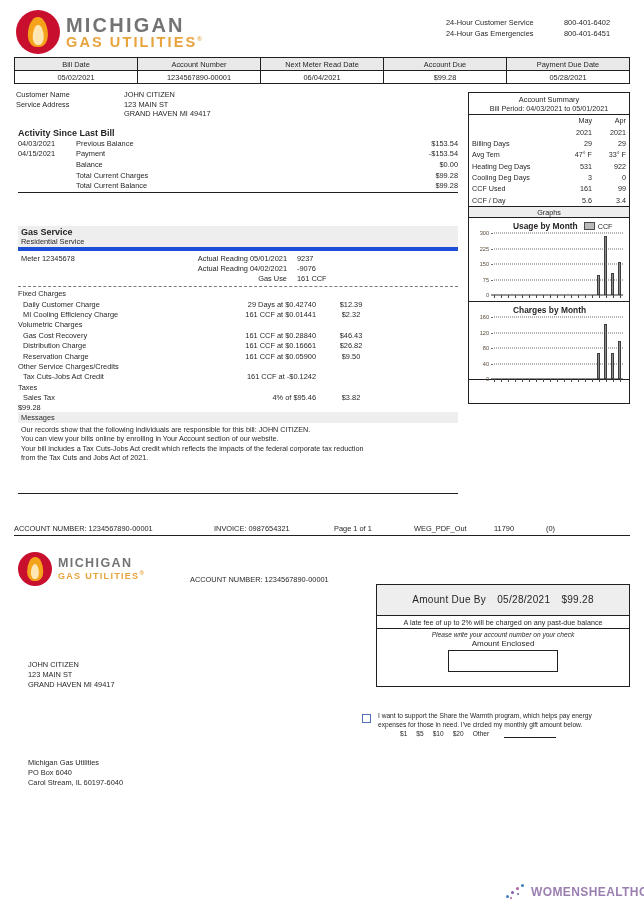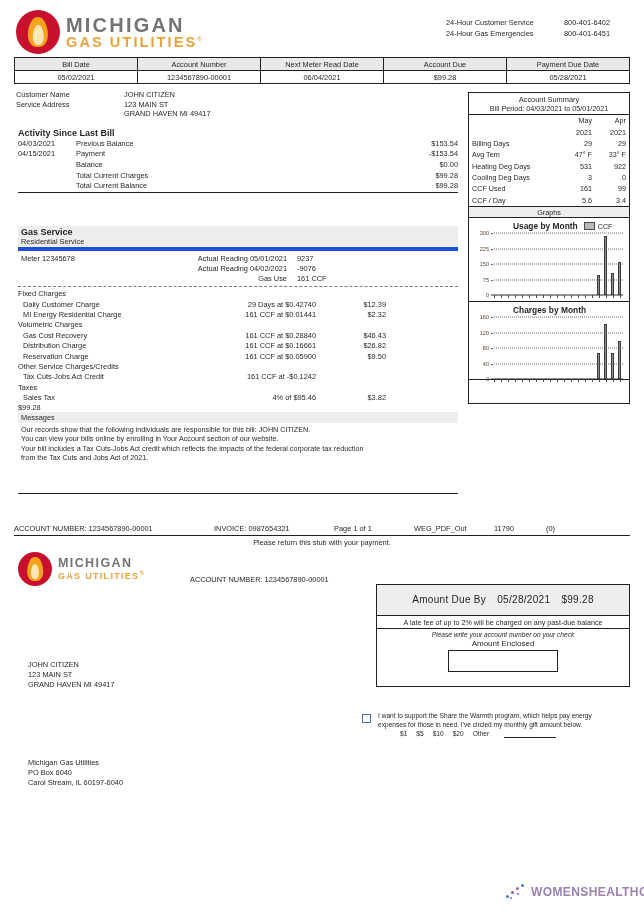--- a/index.html
+++ b/index.html
@@ -66,21 +66,21 @@
     padding:2px 0 2px 3px; font-size:7.4px; }
   .mrow { display:flex; padding:.6px 0; }
   .mrow .c1 { width:140px; }
   .mrow .c2 { width:126px; text-align:right; }
   .mrow .c3 { width:60px; text-align:left; padding-left:10px; }
   .chg { font-size:7.4px; padding-top:2px; }
   .chg-row { display:flex; padding:.7px 0; }
   .chg-row .d { width:128px; padding-left:5px; }
   .chg-row .d.grp { padding-left:0; }
   .chg-row .r { width:170px;text-align:right; }
-  .chg-row .a { width:70px; text-align:right; }
+  .chg-row .a { width:70px; text-align:center; }
   .tot-row { display:flex; padding:.7px 0; font-size:7.4px; }
   .tot-row .lbl { width:318px; text-align:right; padding-right:8px; }
   .tot-row .val { width:70px; text-align:left; }
 
   
   .msgs { position:absolute; left:18px; top:412px; width:440px; }
   .msg-body { font-size:7.2px; line-height:9.4px; padding:2px 3px 0 3px;
     border-bottom:1px solid #231f20; padding-bottom:30px; }
 
   
@@ -283,21 +283,21 @@
           <span class="d grp">Fixed Charges</span>
           <span class="r"></span>
           <span class="a"></span>
         </div>
       <div class="chg-row">
         <span class="d">Daily Customer Charge</span>
         <span class="r">29 Days at $0.42740</span>
         <span class="a">$12.39</span>
       </div>
       <div class="chg-row">
-        <span class="d">MI Energy Residential Charge</span>
+        <span class="d">MI Cooling Efficiency Charge</span>
         <span class="r">161 CCF at $0.01441</span>
         <span class="a">$2.32</span>
       </div>
 
       <div class="chg-row">
           <span class="d grp">Volumetric Charges</span>
           <span class="r"></span>
           <span class="a"></span>
         </div>
       <div class="chg-row">
@@ -586,21 +586,20 @@
 
   <div class="stubline">
     <div class="stub-info">
       <span style="width:200px">ACCOUNT NUMBER: 1234567890-00001</span>
       <span style="width:120px">INVOICE: 0987654321</span>
       <span style="width:80px">Page 1 of 1</span>
       <span style="width:80px">WEG_PDF_Out</span>
       <span style="width:52px">11790</span>
       <span>(0)</span>
     </div>
-    <div class="stub-note">Please return this stub with your payment.</div>
   </div>
 
   <div class="logo-wrap stub-logo">
     <div class="flame-badge sm">
       <span class="flame-outer"></span>
         <span class="flame-inner"></span>
     </div>
     <div class="logo-text">
       <div class="logo-mi sm">MICHIGAN</div>
       <div class="logo-gu sm"><span>GAS UTILITIES</span><sup>®</sup></div>

